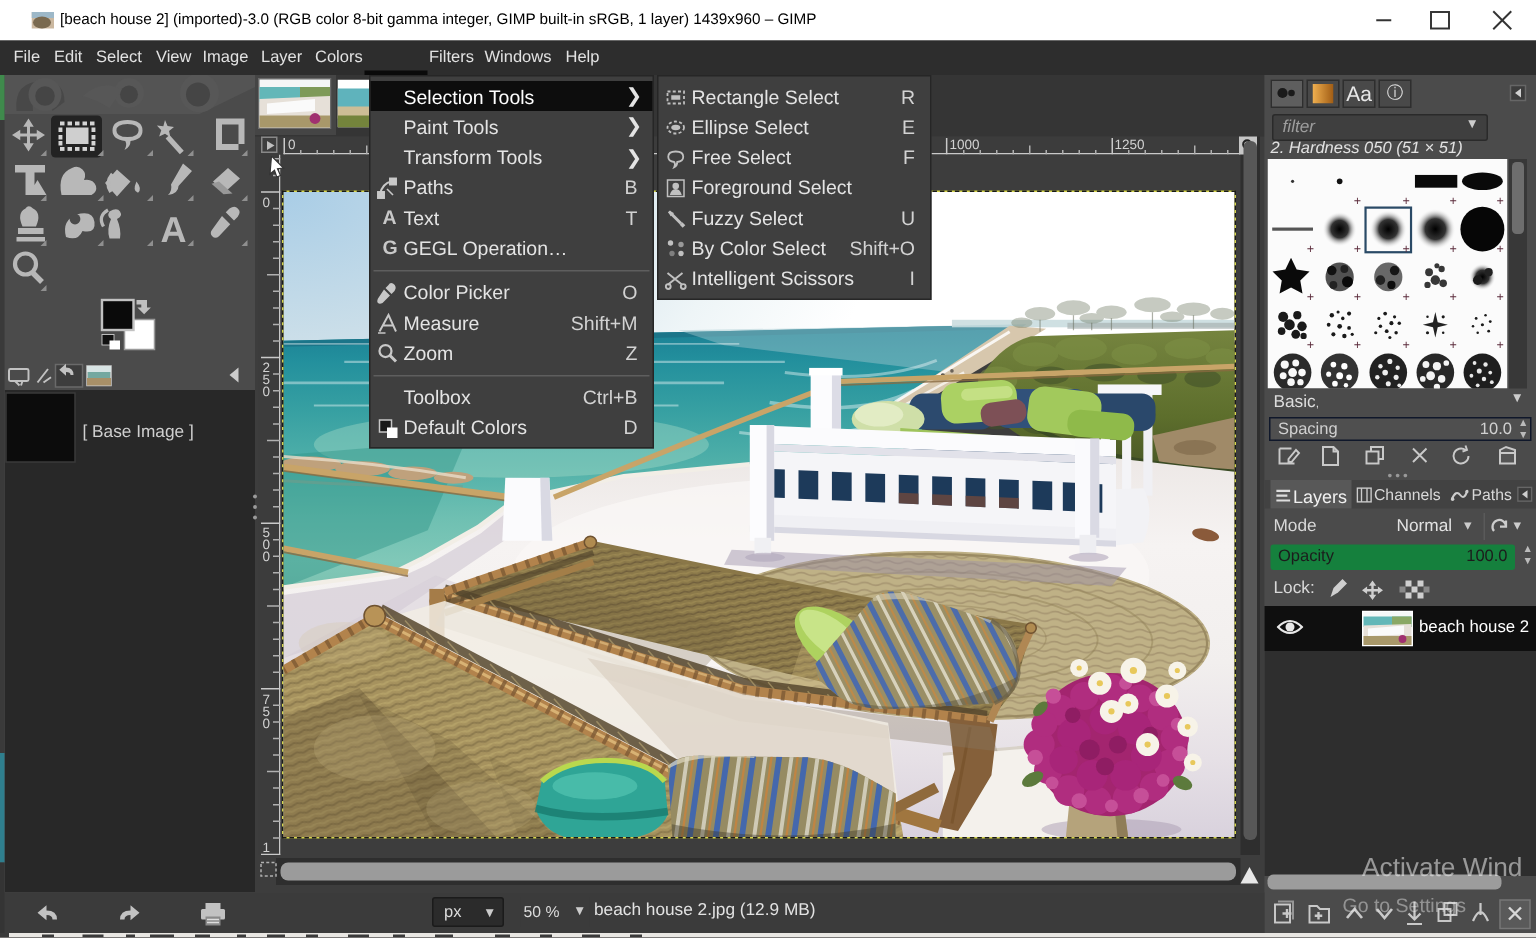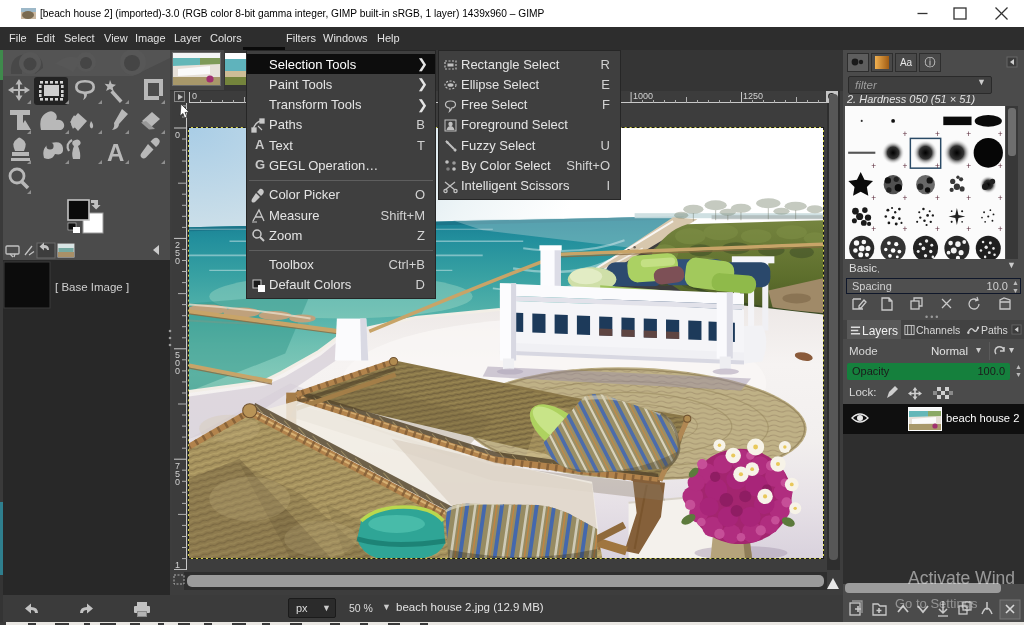--- a/index.html
+++ b/index.html
@@ -702,21 +702,21 @@
     <div class="abs" style="left:28px;top:3px;width:22px;height:19px;background:#494949;border:1px solid #2e2e2e"></div>
     <svg class="abs" style="left:32px;top:6px" width="14" height="13" viewBox="0 0 14 13">
       <defs>
           <linearGradient id="og" x1="0" y1="0" x2="1" y2="0">
             <stop offset="0" stop-color="#f0b050"></stop>
             <stop offset="1" stop-color="#a05c14"></stop>
           </linearGradient>
         </defs>
       <rect width="14" height="13" fill="url(#og)"></rect>
     </svg>
-    <div class="abs" style="left:52px;top:3px;width:22px;height:19px;background:#494949;border:1px solid #2e2e2e;color:#e8e8e8;font-size:10px;text-align:center;line-height:17px">Aa</div>
+    <div class="abs" style="left:52px;top:3px;width:22px;height:19px;background:#494949;border:1px solid #2e2e2e;color:#e8e8e8;font-size:14px;text-align:center;line-height:17px">Aa</div>
     <div class="abs" style="left:76px;top:3px;width:22px;height:19px;background:#494949;border:1px solid #2e2e2e;color:#e0e0e0;font-size:11px;text-align:center;line-height:17px">ⓘ</div>
     <svg class="abs" style="left:163px;top:6px" width="12" height="12" viewBox="0 0 12 12">
         <rect x="1" y="1" width="10" height="10" fill="#3c3c3c" stroke="#666"></rect>
         <path d="M8,3 L4,6 L8,9 Z" fill="#cfcfcf"></path>
       </svg>
 
     <div class="abs" style="left:5px;top:26px;width:144px;height:18px;background:#3f3f3f;border:1px solid #2a2a2a;border-radius:2px">
       <span style="position:absolute;left:6px;top:2px;font-style:italic;font-size:11.5px;color:#9d9d9d">filter</span>
       <span style="position:absolute;right:5px;top:0px;font-size:9px;color:#ccc">▼</span>
     </div>

